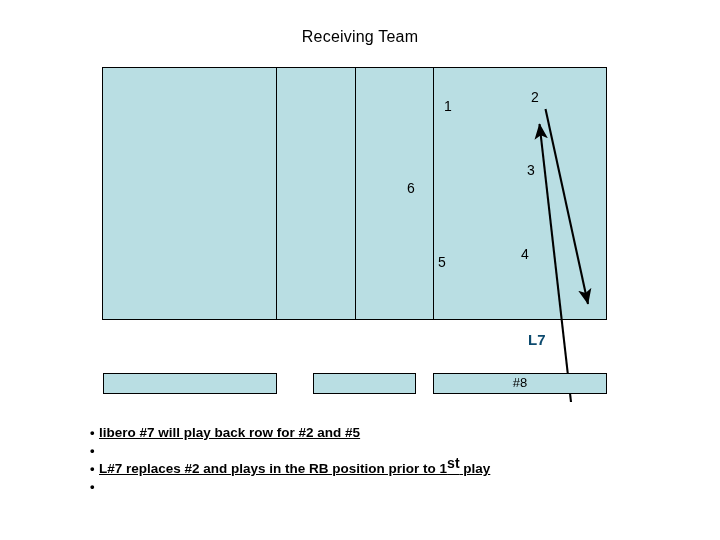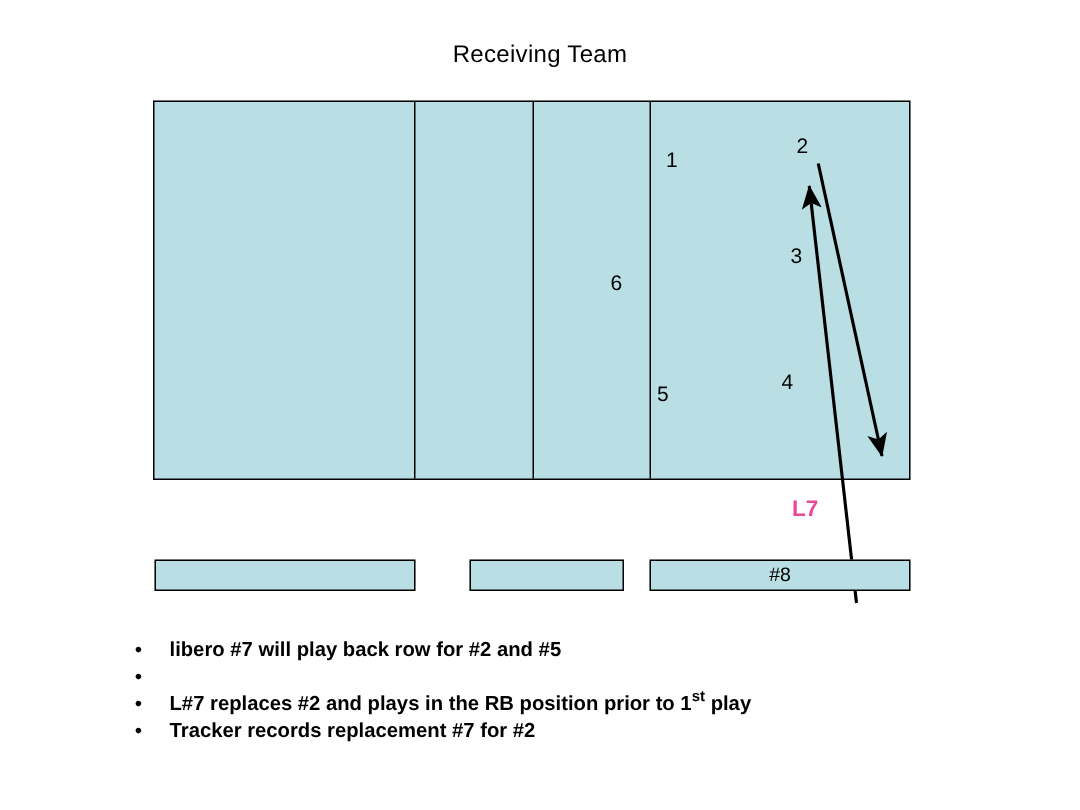--- a/index.html
+++ b/index.html
@@ -73,21 +73,21 @@
     pointer-events: none;
   }
 
   
   .l7-label {
     position: absolute;
     left: 528px;
     top: 332px;
     font-size: 15px;
     font-weight: bold;
-    color: #ec4899;
+    color: #0c4a6e;
     line-height: 1;
     white-space: nowrap;
   }
 
   
   .bench {
     position: absolute;
     top: 373px;
     height: 21px;
     background: #b9dee3;
@@ -120,26 +120,27 @@
   }
   .bullet-dot {
     position: absolute;
     left: 6px;
     top: 0;
     font-size: 13px;
     line-height: 18px;
   }
   .bullet-text {
     position: absolute;
-    left: 29px;
-    top: 0;
-    line-height: 18px;
+    left: 15px;
+    top: 0;
+    line-height: 18px;
+    text-decoration: underline;
   }
   .bullet-text sup {
-    font-size: 10px;
+    font-size: 14px;
     vertical-align: super;
     line-height: 0;
   }
 </style>
 </head>
 <body>
 
 <div id="slide">
 
   <div class="title">Receiving Team</div>
@@ -186,18 +187,17 @@
       <span class="bullet-dot">•</span>
     </div>
 
     <div class="bullet-row">
       <span class="bullet-dot">•</span>
       <span class="bullet-text"><span>L#7 replaces #2 and plays in the RB position prior to 1</span><sup>st</sup><span> play</span></span>
     </div>
 
     <div class="bullet-row">
       <span class="bullet-dot">•</span>
-      <span class="bullet-text">Tracker records replacement #7 for #2</span>
     </div>
 
   </div>
 
 </div>
 
 </body></html>

